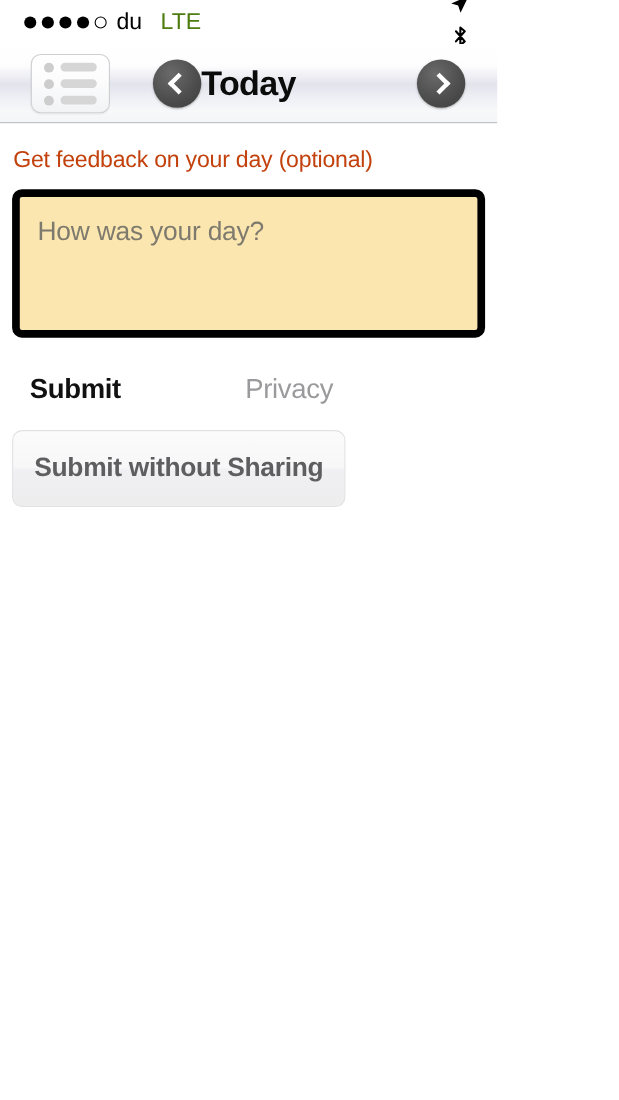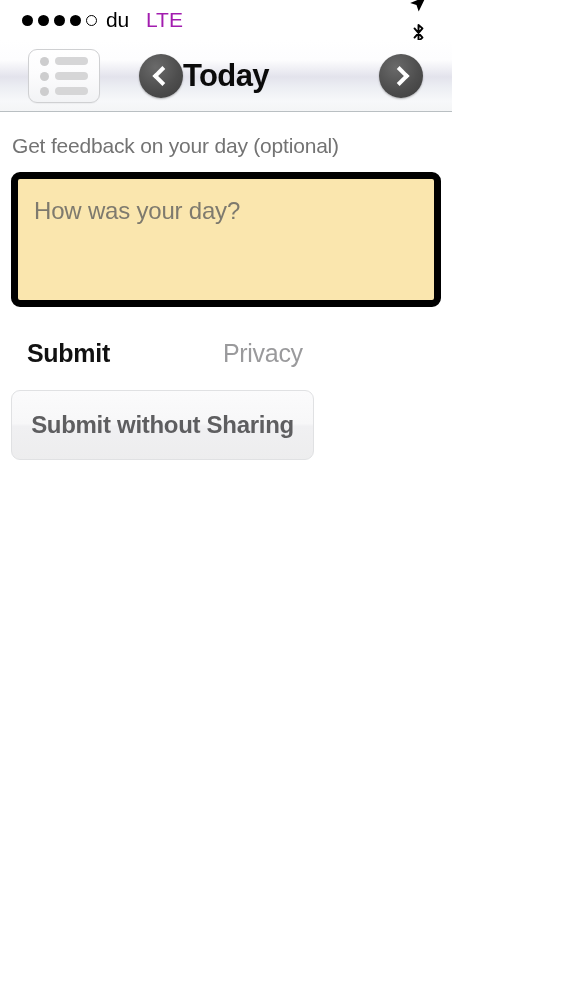--- a/index.html
+++ b/index.html
@@ -47,21 +47,21 @@
   }
   .sb-carrier {
     font-size: 21px;
     letter-spacing: -0.2px;
     color: #000;
     margin-right: 17px;
   }
   .sb-network {
     font-size: 21px;
     letter-spacing: 0px;
-    color: #a21caf;
+    color: #4d7c0f;
   }
   .sb-center {
     position: absolute;
     left: 0; right: 0;
     text-align: center;
     font-size: 22px;
     font-weight: bold;
     letter-spacing: -0.3px;
     color: #000;
   }
@@ -181,21 +181,21 @@
   }
 
   
   .content {
     padding: 0 11px;
     background: #ffffff;
   }
 
   .field-label {
     font-size: 21px;
-    color: #737373;
+    color: #c2410c;
     letter-spacing: -0.2px;
     padding: 22px 1px 14px 1px;
   }
 
   .feedback-box {
     width: 100%;
     height: 135px;
     background: #fae6ae;
     border: 7px solid #000000;
     border-radius: 9px;

